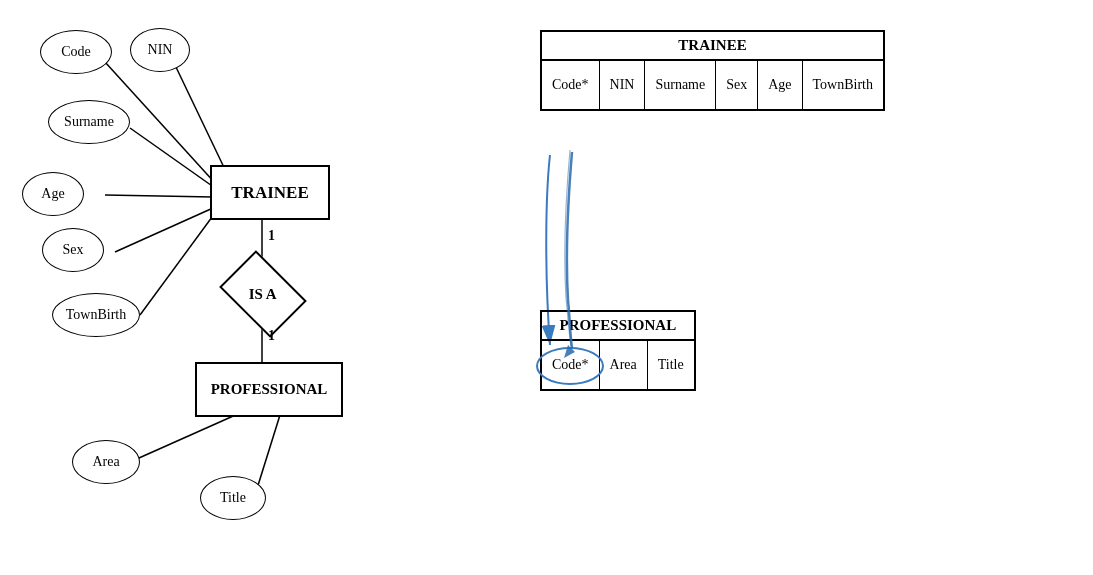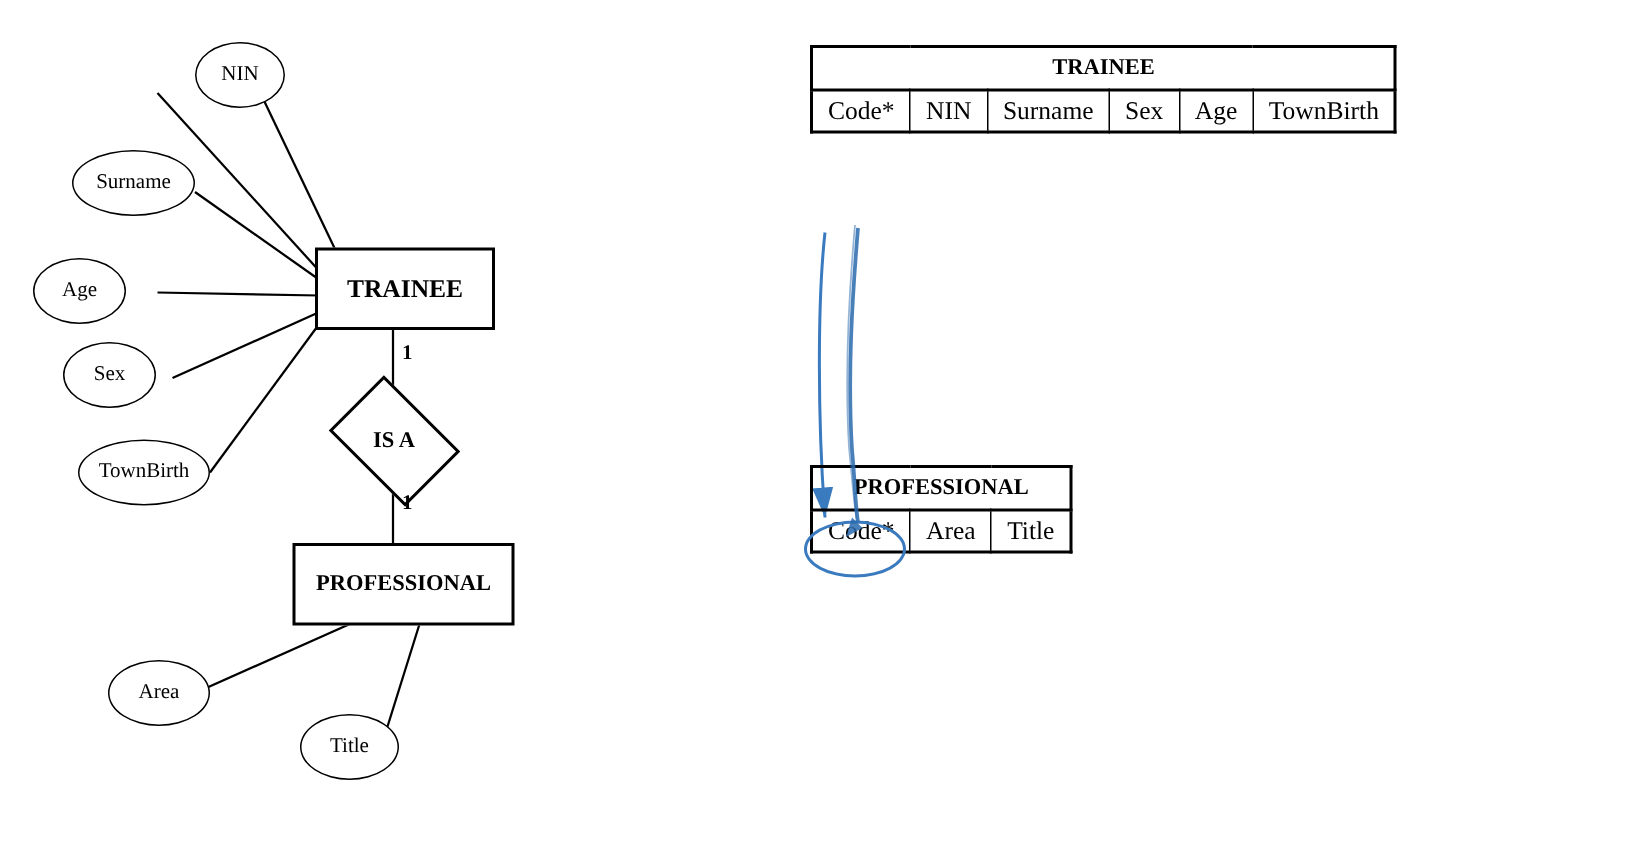--- a/index.html
+++ b/index.html
@@ -94,22 +94,22 @@
       text-align: center;
     }
 
     .rel-table-body {
       border-collapse: collapse;
       border: 2px solid #000;
     }
 
     .rel-table-body td {
       border: 1.5px solid #000;
-      padding: 3px 10px;
-      font-size: 17px;
+      padding: 16px 10px;
+      font-size: 14px;
       text-align: center;
       white-space: nowrap;
     }
 
     
     .table-svg {
       position: absolute;
       left: 0; top: 0;
       width: 633px;
       height: 575px;
@@ -144,20 +144,23 @@
 
     <line x1="262" y1="220" x2="262" y2="270" stroke="#000" stroke-width="1.5"></line>
 
     <line x1="262" y1="320" x2="262" y2="365" stroke="#000" stroke-width="1.5"></line>
 
     <line x1="240" y1="413" x2="130" y2="462" stroke="#000" stroke-width="1.5"></line>
 
     <line x1="280" y1="415" x2="255" y2="495" stroke="#000" stroke-width="1.5"></line>
   </svg>
 
+  <div class="er-attribute" style="left:40px; top:30px; width:72px; height:44px;">
+    <span>Code</span>
+  </div>
 
   <div class="er-attribute" style="left:130px; top:28px; width:60px; height:44px;">
     <span>NIN</span>
   </div>
 
   <div class="er-attribute" style="left:48px; top:100px; width:82px; height:44px;">
     <span>Surname</span>
   </div>
 
   <div class="er-attribute" style="left:22px; top:172px; width:62px; height:44px;">

